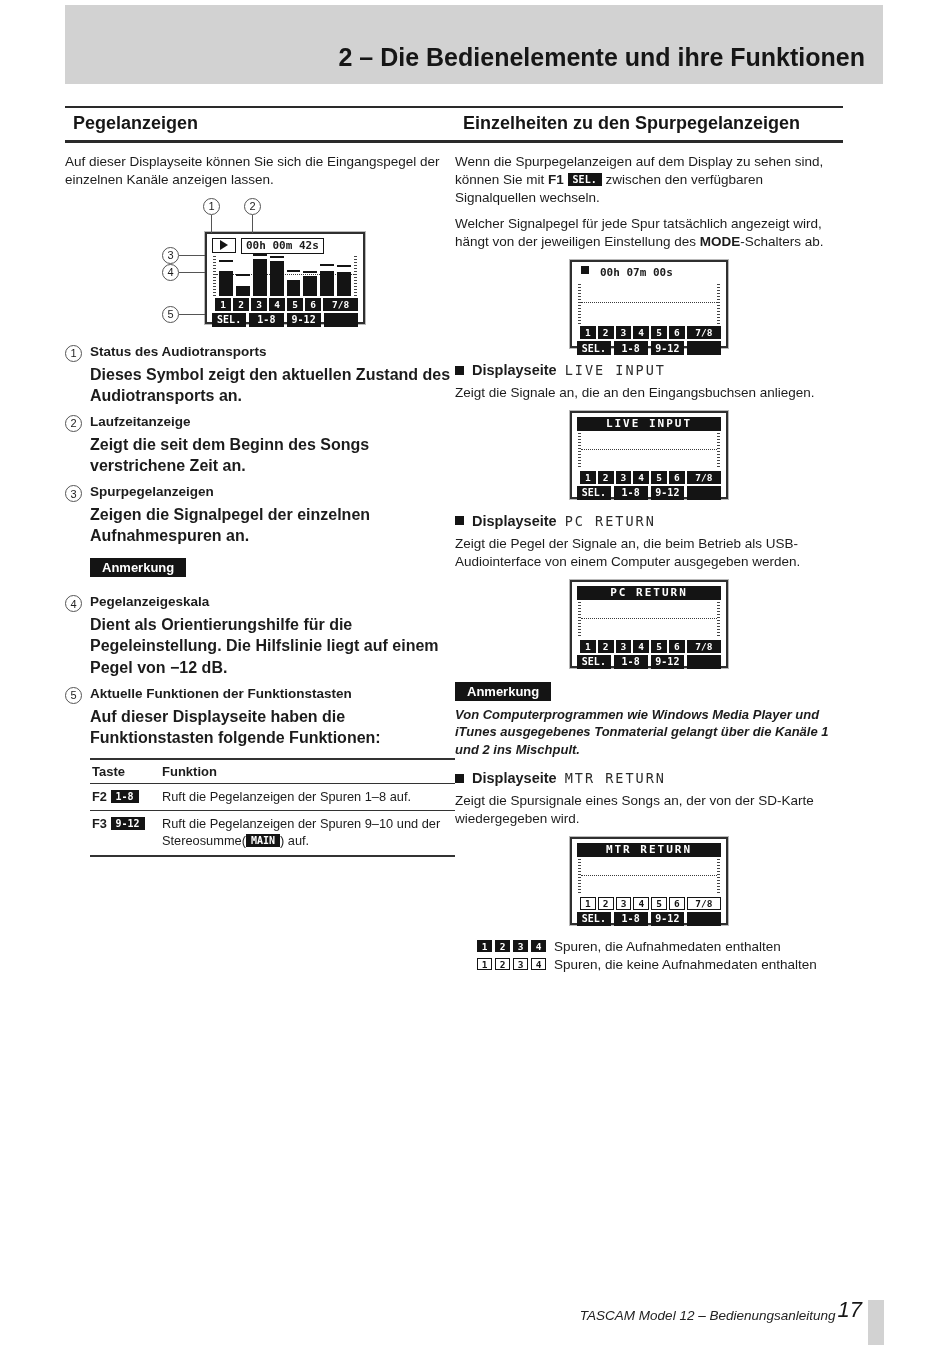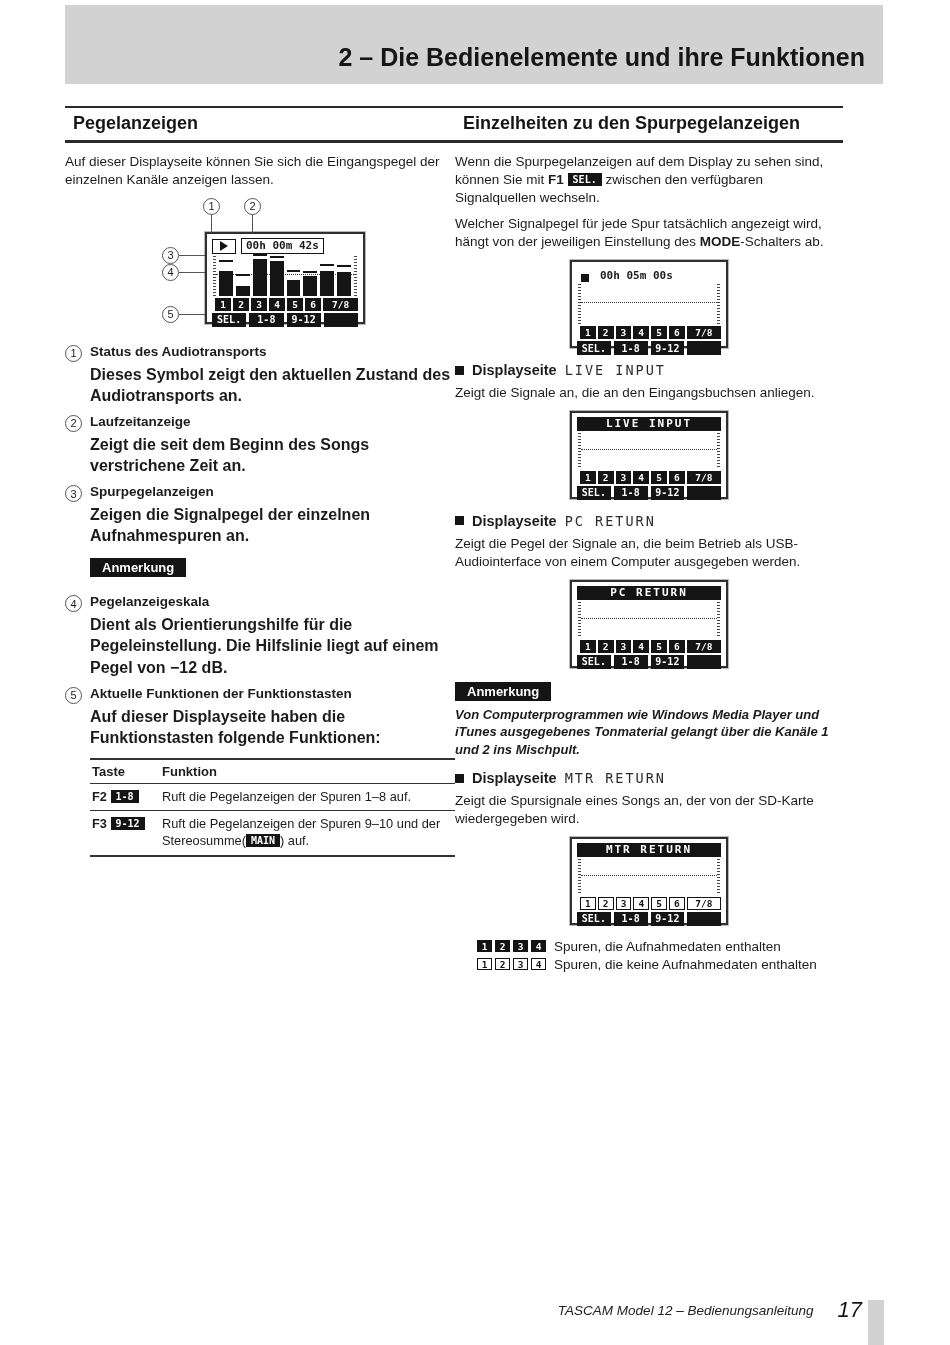--- a/index.html
+++ b/index.html
@@ -53,21 +53,21 @@
   table.fkeys td.keycol { width:70px; font-weight:bold; white-space:nowrap; }
   table.fkeys tr:last-child td { border-bottom:2px solid #333; }
 
   
   .lcd { background:#fff; border:2px solid #2f2f2f; box-shadow:0 0 0 1px #b9b9b9; padding:4px 5px; }
   .lcd-main { position:absolute; left:140px; top:34px; width:160px; height:92px; }
   .lcd-r { width:158px; height:88px; margin:4px auto 14px auto; position:relative; }
   .lcd-titlebar { background:#141414; color:#fff; text-align:center;
     font-family:"DejaVu Sans Mono", monospace; font-weight:bold; font-size:11px;
     letter-spacing:2px; line-height:14px; margin-bottom:2px; }
-  .lcd-toprow { display:flex; align-items:flex-end; gap:5px; height:16px; margin-bottom:2px; }
+  .lcd-toprow { display:flex; align-items:flex-start; gap:5px; height:16px; margin-bottom:2px; }
   .play-box { width:24px; height:15px; border:1px solid #141414; display:flex; align-items:center; justify-content:center; }
   .play-tri { width:0; height:0; border-left:8px solid #141414; border-top:5px solid transparent; border-bottom:5px solid transparent; }
   .stop-sq { width:8px; height:8px; background:#141414; margin:0 6px 0 4px; }
   .time-box { border:1px solid #141414; font-family:"DejaVu Sans Mono", monospace;
     font-weight:bold; font-size:11px; line-height:14px; padding:0 4px; }
   .time-plain { font-family:"DejaVu Sans Mono", monospace; font-weight:bold; font-size:11px; }
   .meter-area { position:relative; height:40px; margin:0 1px; }
   .meter-area.tall { height:36px; }
   .scale-strip { position:absolute; top:0; bottom:0; width:3px;
     background:repeating-linear-gradient(#444 0 1px, transparent 1px 3px); }
@@ -102,21 +102,21 @@
 
   
   .legend-line { display:flex; align-items:center; gap:3px; font-size:13.5px; margin:3px 0 3px 22px; }
   .legend-line .txt { margin-left:5px; }
   .lb { width:15px; height:12px; display:inline-flex; align-items:center; justify-content:center;
     font-family:"DejaVu Sans Mono", monospace; font-weight:bold; font-size:9.5px; }
   .lb.filled { background:#141414; color:#fff; }
   .lb.outline { background:#fff; color:#141414; border:1.5px solid #141414; }
 
   
-  .footer { position:absolute; right:88px; top:1297px; display:flex; align-items:center; gap:24px; }
+  .footer { position:absolute; right:88px; top:1297px; display:flex; align-items:flex-end; gap:2px; }
   .footer .man { font-size:13.5px; font-style:italic; color:#222; }
   .footer .pg { font-size:22px; font-weight:normal; font-style:italic; color:#161616; }
   .page-tab { position:absolute; left:868px; top:1300px; width:16px; height:45px; background:#d2d2d2; }
 </style>
 </head>
 <body>
 
 <div class="page">
 
   <div class="header-band">
@@ -278,21 +278,21 @@
       <p class="body">
         <span>Wenn die Spurpegelanzeigen auf dem Display zu sehen sind, können Sie mit </span><b class="inline">F1</b> <span class="badge">SEL.</span><span> zwischen den verfügbaren Signalquellen wechseln.</span>
       </p>
       <p class="body">
         <span>Welcher Signalpegel für jede Spur tatsächlich angezeigt wird, hängt von der jeweiligen Einstellung des </span><b class="inline">MODE</b><span>-Schalters ab.</span>
       </p>
 
       <div class="lcd lcd-r">
         <div class="lcd-toprow">
           <div class="stop-sq"></div>
-          <div class="time-plain">00h 05m 00s</div>
+          <div class="time-plain">00h 07m 00s</div>
         </div>
         <div class="meter-area">
           <div class="scale-strip left"></div>
           <div class="scale-strip right"></div>
           <div class="db-line"></div>
         </div>
         <div class="ch-row">
             <span>1</span>
             <span>2</span>
             <span>3</span>

